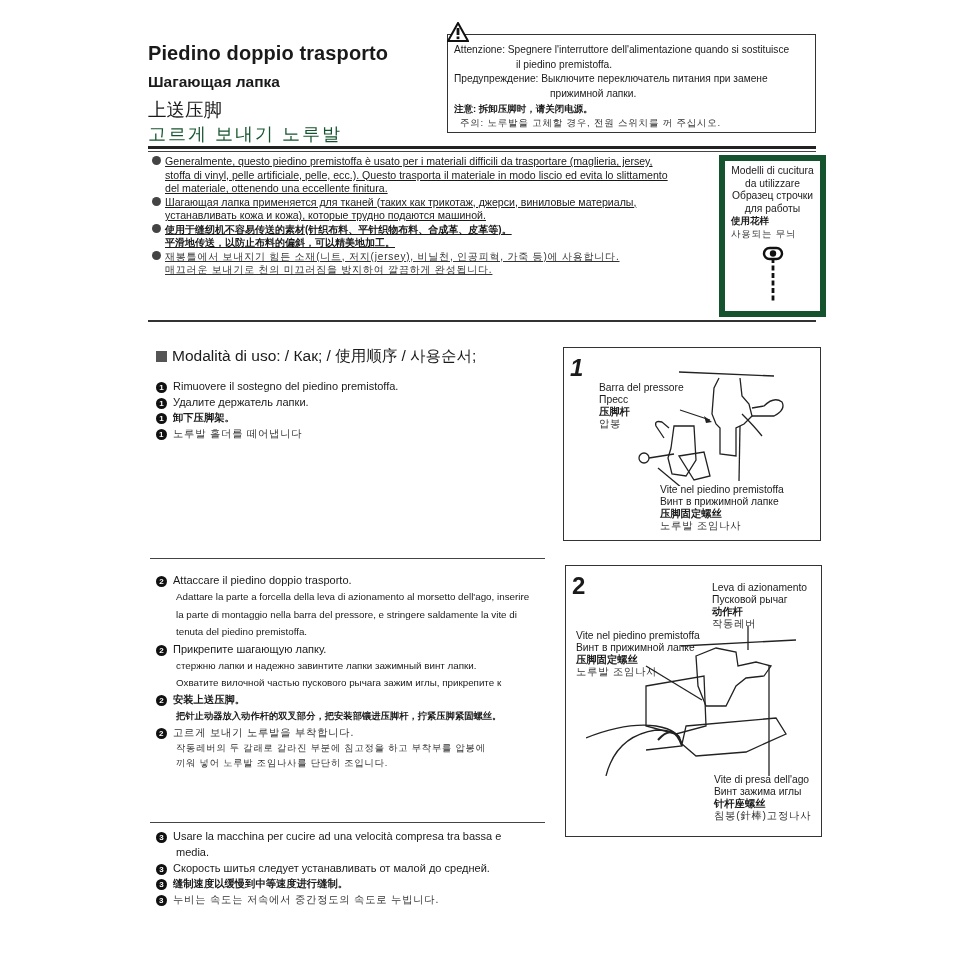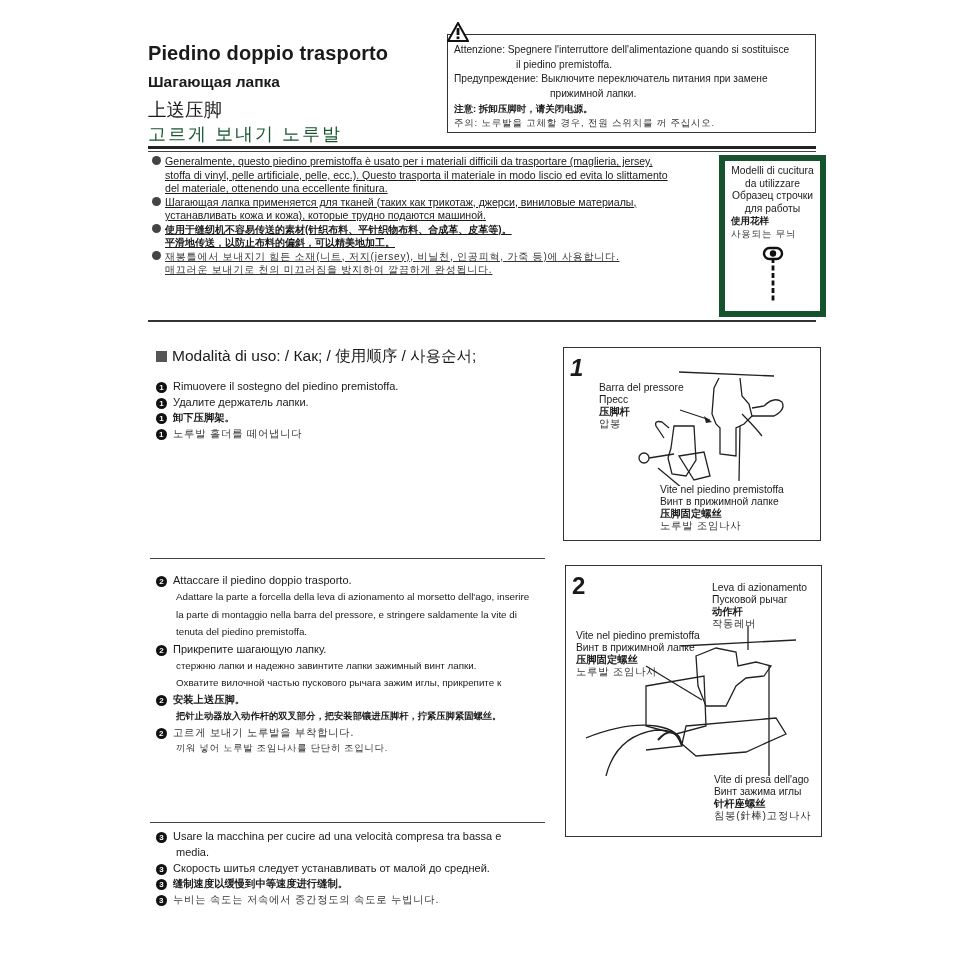--- a/index.html
+++ b/index.html
@@ -61,21 +61,21 @@
     <div class="warn-line" style="left:68px;top:24px;">il piedino premistoffa.</div>
     <div class="warn-line" style="left:6px;top:38px;">
       <span>Предупреждение:</span>
       <span>Выключите переключатель питания при замене</span>
     </div>
     <div class="warn-line" style="left:102px;top:53px;">прижимной лапки.</div>
     <div class="warn-line" style="left:6px;top:68px;font-weight:700;font-size:9.5px;">
       <span>注意:</span>
       <span>拆卸压脚时，请关闭电源。</span>
     </div>
-    <div class="warn-line ko" style="left:6px;top:82px;font-size:9.5px;">
+    <div class="warn-line ko" style="left:12px;top:82px;font-size:9.5px;">
       <span>주의:</span>
       <span>노루발을 고체할 경우, 전원 스위치를 꺼 주십시오.</span>
     </div>
   </div>
   <div class="abs warn-icon">
     <svg width="22" height="20" viewBox="0 0 22 20">
       <polygon points="11,1 21,19 1,19" fill="#fff" stroke="#111" stroke-width="2"></polygon>
       <rect x="9.6" y="6" width="2.8" height="7" fill="#111"></rect>
       <rect x="9.6" y="14.5" width="2.8" height="2.6" fill="#111"></rect>
     </svg>
@@ -171,20 +171,21 @@
     <p><span class="num">2</span><span>Attaccare il piedino doppio trasporto.</span></p>
     <p class="sub">Adattare la parte a forcella della leva di azionamento al morsetto dell'ago, inserire</p>
     <p class="sub">la parte di montaggio nella barra del pressore, e stringere saldamente la vite di</p>
     <p class="sub">tenuta del piedino premistoffa.</p>
     <p><span class="num">2</span><span>Прикрепите шагающую лапку.</span></p>
     <p class="sub">стержню лапки и надежно завинтите лапки зажимный винт лапки.</p>
     <p class="sub">Охватите вилочной частью пускового рычага зажим иглы, прикрепите к</p>
     <p style="font-weight:700;font-size:10.3px;"><span class="num">2</span><span>安装上送压脚。</span></p>
     <p class="sub" style="font-weight:700;font-size:9.3px;">把针止动器放入动作杆的双叉部分，把安装部镶进压脚杆，拧紧压脚紧固螺丝。</p>
     <p class="ko" style="font-size:10.3px;"><span class="num">2</span><span>고르게 보내기 노루발을 부착합니다.</span></p>
+    <p class="sub ko" style="font-size:9.3px;line-height:15px;">작동레버의 두 갈래로 갈라진 부분에 침고정을 하고 부착부를 압봉에</p>
     <p class="sub ko" style="font-size:9.3px;line-height:15px;">끼워 넣어 노루발 조임나사를 단단히 조입니다.</p>
   </div>
 
   <div class="abs fig" style="left:565px;top:565px;width:255px;height:270px;">
     <div class="abs fig-num" style="left:6px;top:6px;font-style:normal;">2</div>
     <div class="abs fig-label" style="left:146px;top:16px;">
       <div>Leva di azionamento</div>
       <div>Пусковой рычаг</div>
       <div class="zh-bold">动作杆</div>
       <div class="ko">작동레버</div>

